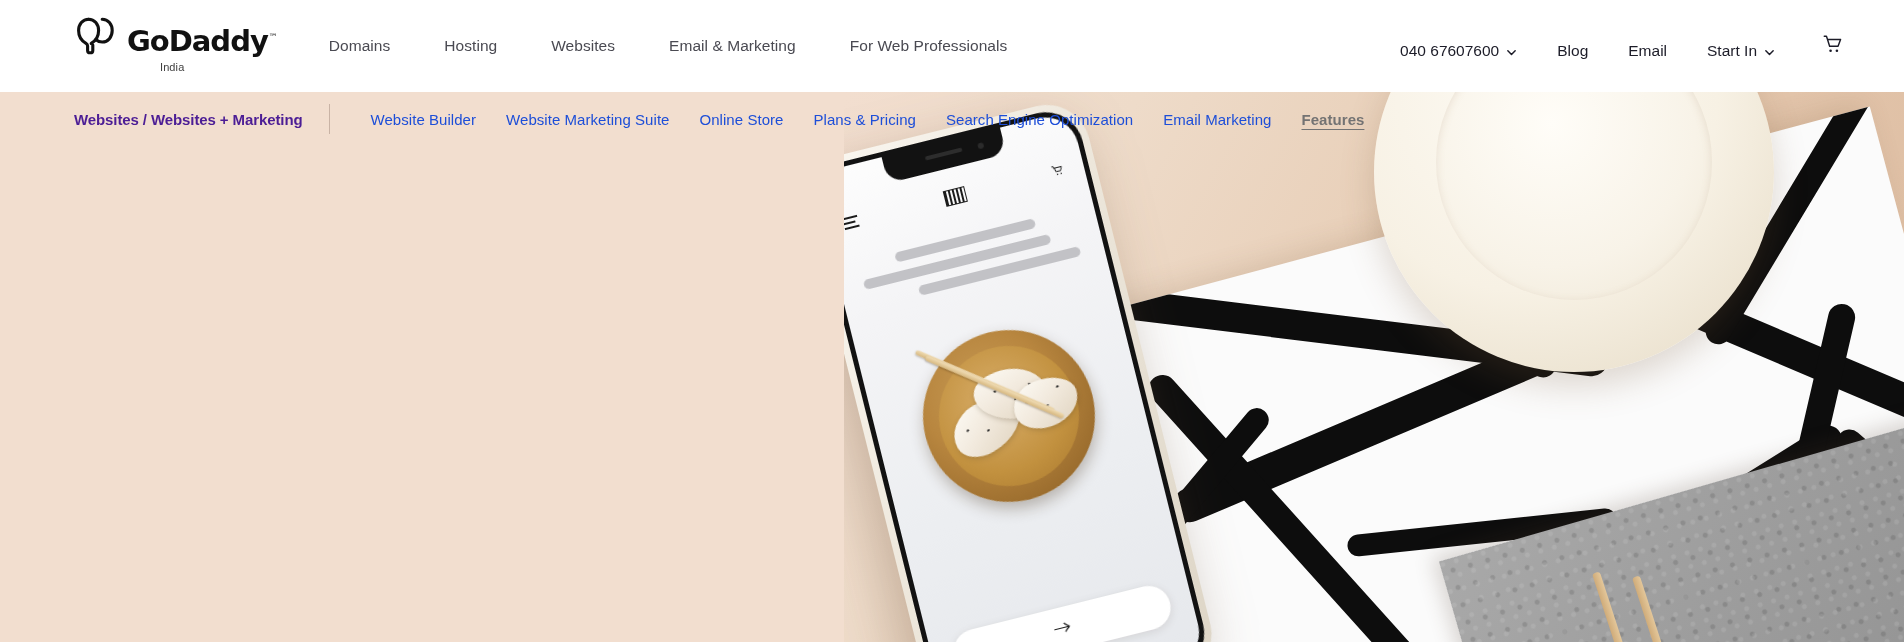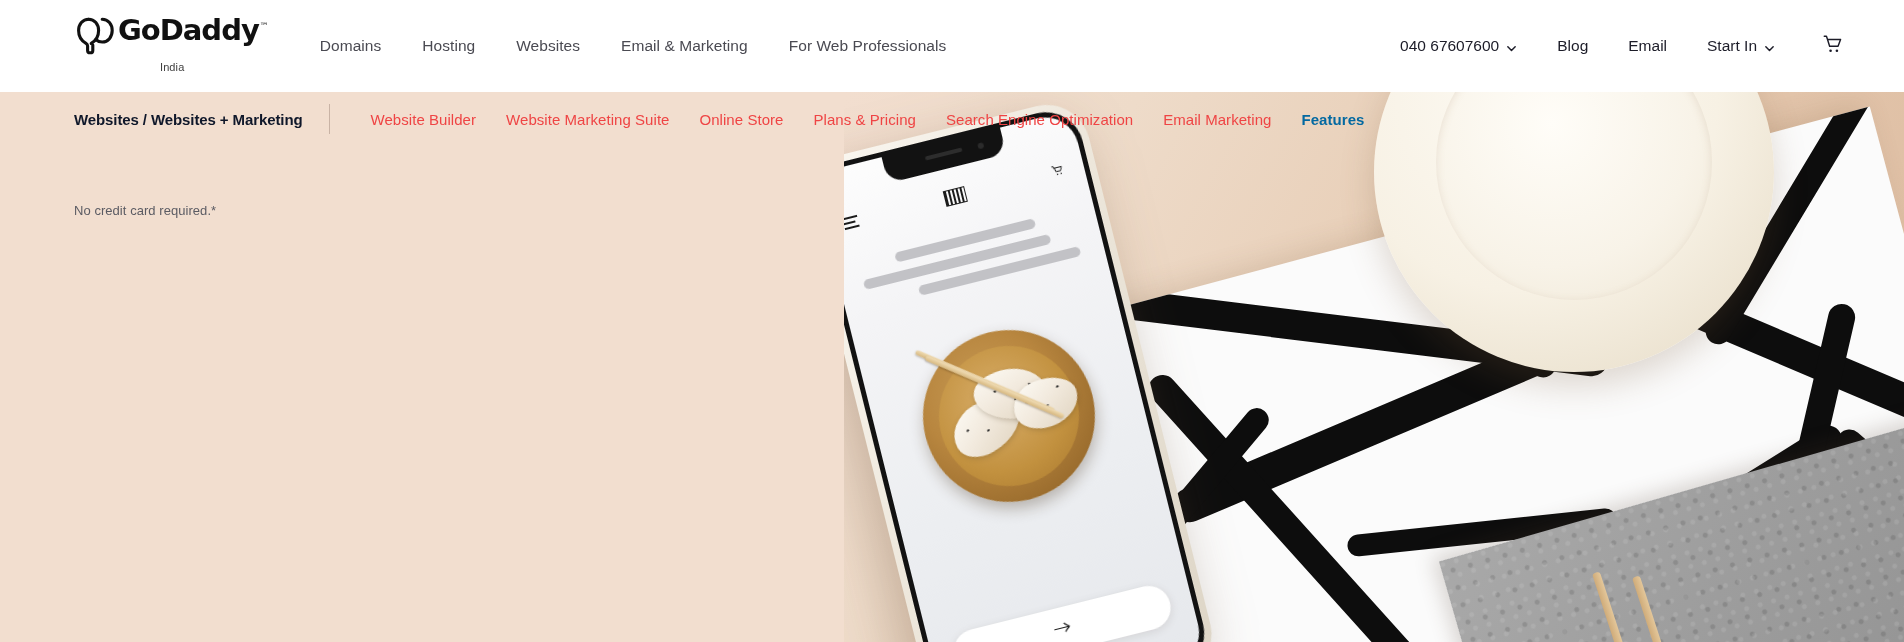--- a/index.html
+++ b/index.html
@@ -18,46 +18,46 @@
     width:1904px; height:92px;
     background:#ffffff;
     display:flex; align-items:center;
     z-index:40;
   }
   .brand{
     display:flex; flex-direction:column; align-items:flex-start;
     margin-left:74px; margin-right:32px;
     position:relative; top:-2px;
   }
-  .brand-row{ display:flex; align-items:flex-start; }
+  .brand-row{ display:flex; align-items:flex-end; gap:9px; }
   .gd-mark{ width:44px; height:40px; display:block; }
   .gd-word{
     font-family:"DejaVu Sans", sans-serif;
     font-size:29px; font-weight:700; letter-spacing:-1.0px;
     color:#111111; line-height:1;
     position:relative;
   }
   .gd-tm{
     font-size:9px; font-weight:400; vertical-align:super;
     letter-spacing:0; margin-left:1px;
   }
   .brand-locale{
     font-size:11px; color:#3f3f3f; letter-spacing:.1px;
     margin-top:5px; margin-left:86px;
   }
 
-  .main-nav{ display:flex; align-items:center; gap:3px; }
+  .main-nav{ display:flex; align-items:center; gap:16px; }
   .main-nav a{
     font-size:15.5px; color:#4a4a52; text-decoration:none;
     padding:0 19px; white-space:nowrap; letter-spacing:.05px;
   }
 
   .header-right{
     margin-left:auto; margin-right:60px;
-    display:flex; align-items:center;
+    display:flex; align-items:flex-end;
   }
   .header-right a,
   .header-right .hdr-item{
     font-size:15.5px; color:#1c1c28; text-decoration:none;
     padding:0 20px; display:flex; align-items:center; gap:7px;
     white-space:nowrap; cursor:pointer;
   }
   .chev{ display:inline-block; width:11px; height:11px; position:relative; top:-1px; }
   .cart-btn{ padding-left:26px; padding-right:0; display:flex; align-items:center; cursor:pointer; }
 
@@ -70,36 +70,36 @@
   .subnav{
     position:absolute; top:0; left:0;
     width:1904px; height:54px;
     display:flex; align-items:center;
   }
   .subnav-inner{
     display:flex; align-items:center;
     margin-left:74px; height:100%;
   }
   .subnav-title{
-    font-size:15px; font-weight:700; color:#0f172a;
+    font-size:15px; font-weight:700; color:#4c1d95;
     letter-spacing:-.1px; white-space:nowrap;
     padding-right:26px;
   }
   .subnav-div{
     width:1px; height:30px; background:#c2ac9d; opacity:.85;
     margin-right:26px;
   }
   .subnav-links{ display:flex; align-items:center; }
   .subnav-links a{
-    font-size:15px; color:#ef4444; text-decoration:none;
+    font-size:15px; color:#1d4ed8; text-decoration:none;
     padding:0 15px; white-space:nowrap; letter-spacing:.05px;
   }
   .subnav-links a.active{
-    color:#0369a1; font-weight:700;
-    text-underline-offset:4px;
+    color:#737373; font-weight:700;
+    text-decoration:underline; text-underline-offset:4px;
     text-decoration-thickness:1.4px;
   }
 
   
   .hero{
     position:absolute; top:92px; left:0;
     width:1904px; height:550px;
     background:#f2decf;
     overflow:hidden;
   }
@@ -471,21 +471,20 @@
               </div>
 
             </div>
           </div>
         </div>
       </div>
     </div>
   </div>
 
   <div class="hero-copy">
-    <div class="finepr">No credit card required.*</div>
   </div>
 </section>
 
 <div class="subnav-wrap">
   <div class="subnav">
     <div class="subnav-inner">
       <span class="subnav-title">Websites / Websites + Marketing</span>
       <span class="subnav-div"></span>
       <nav class="subnav-links">
         <a href="#">Website Builder</a>

